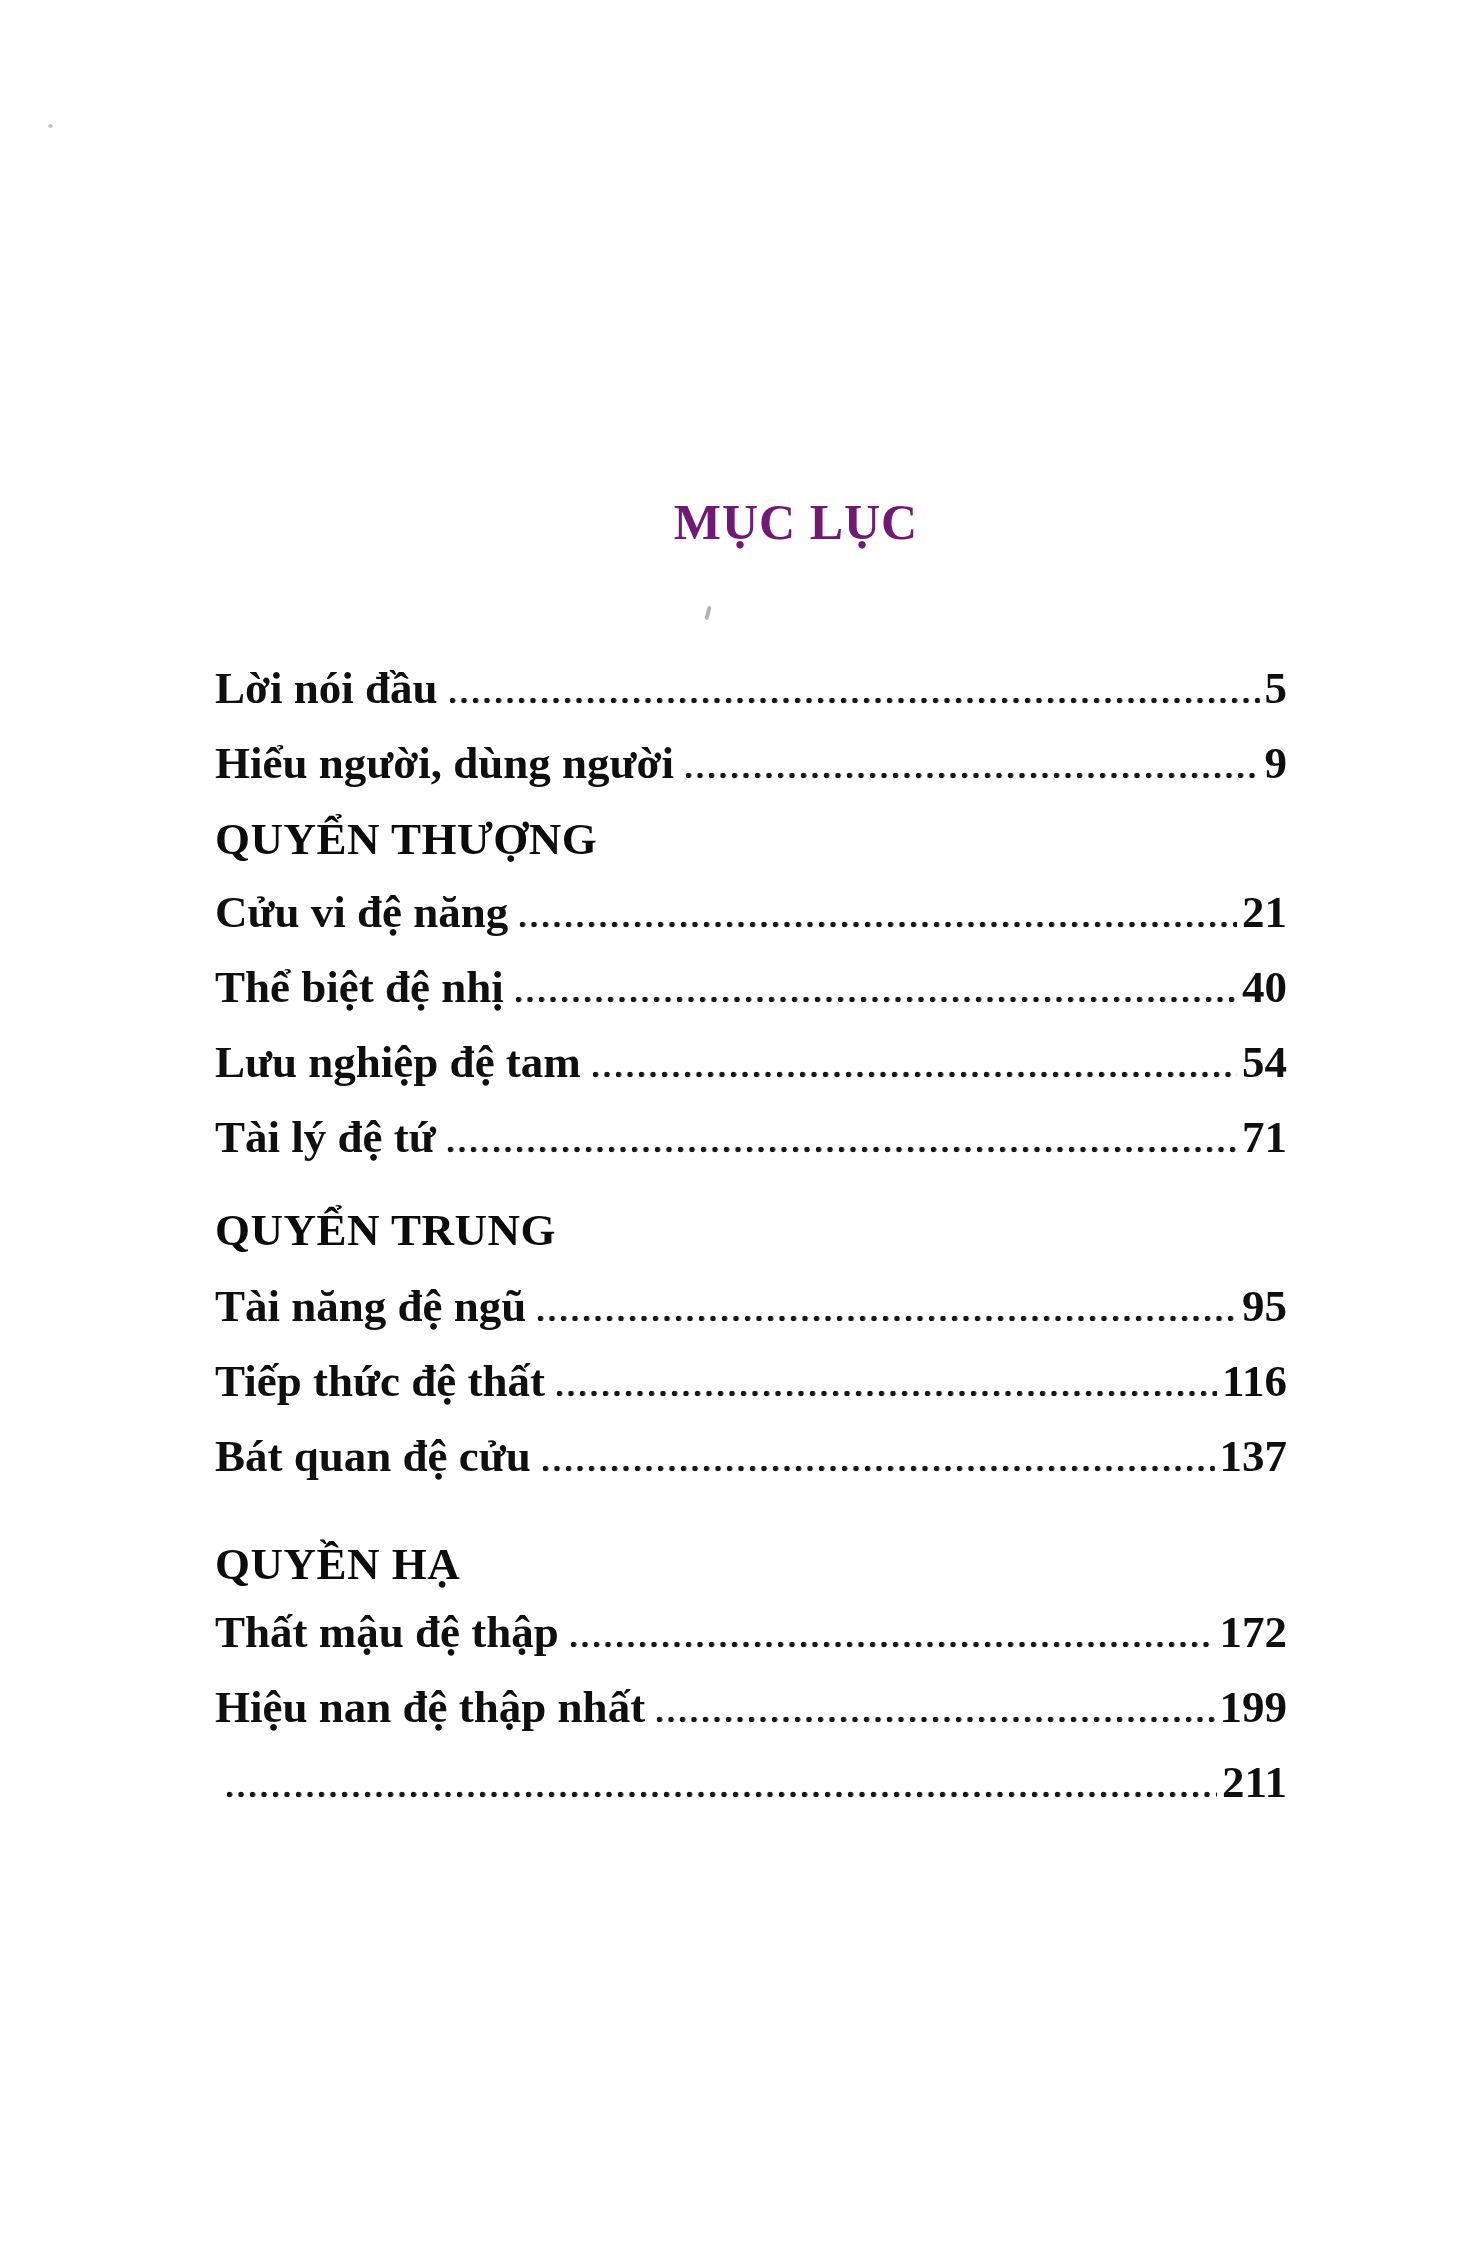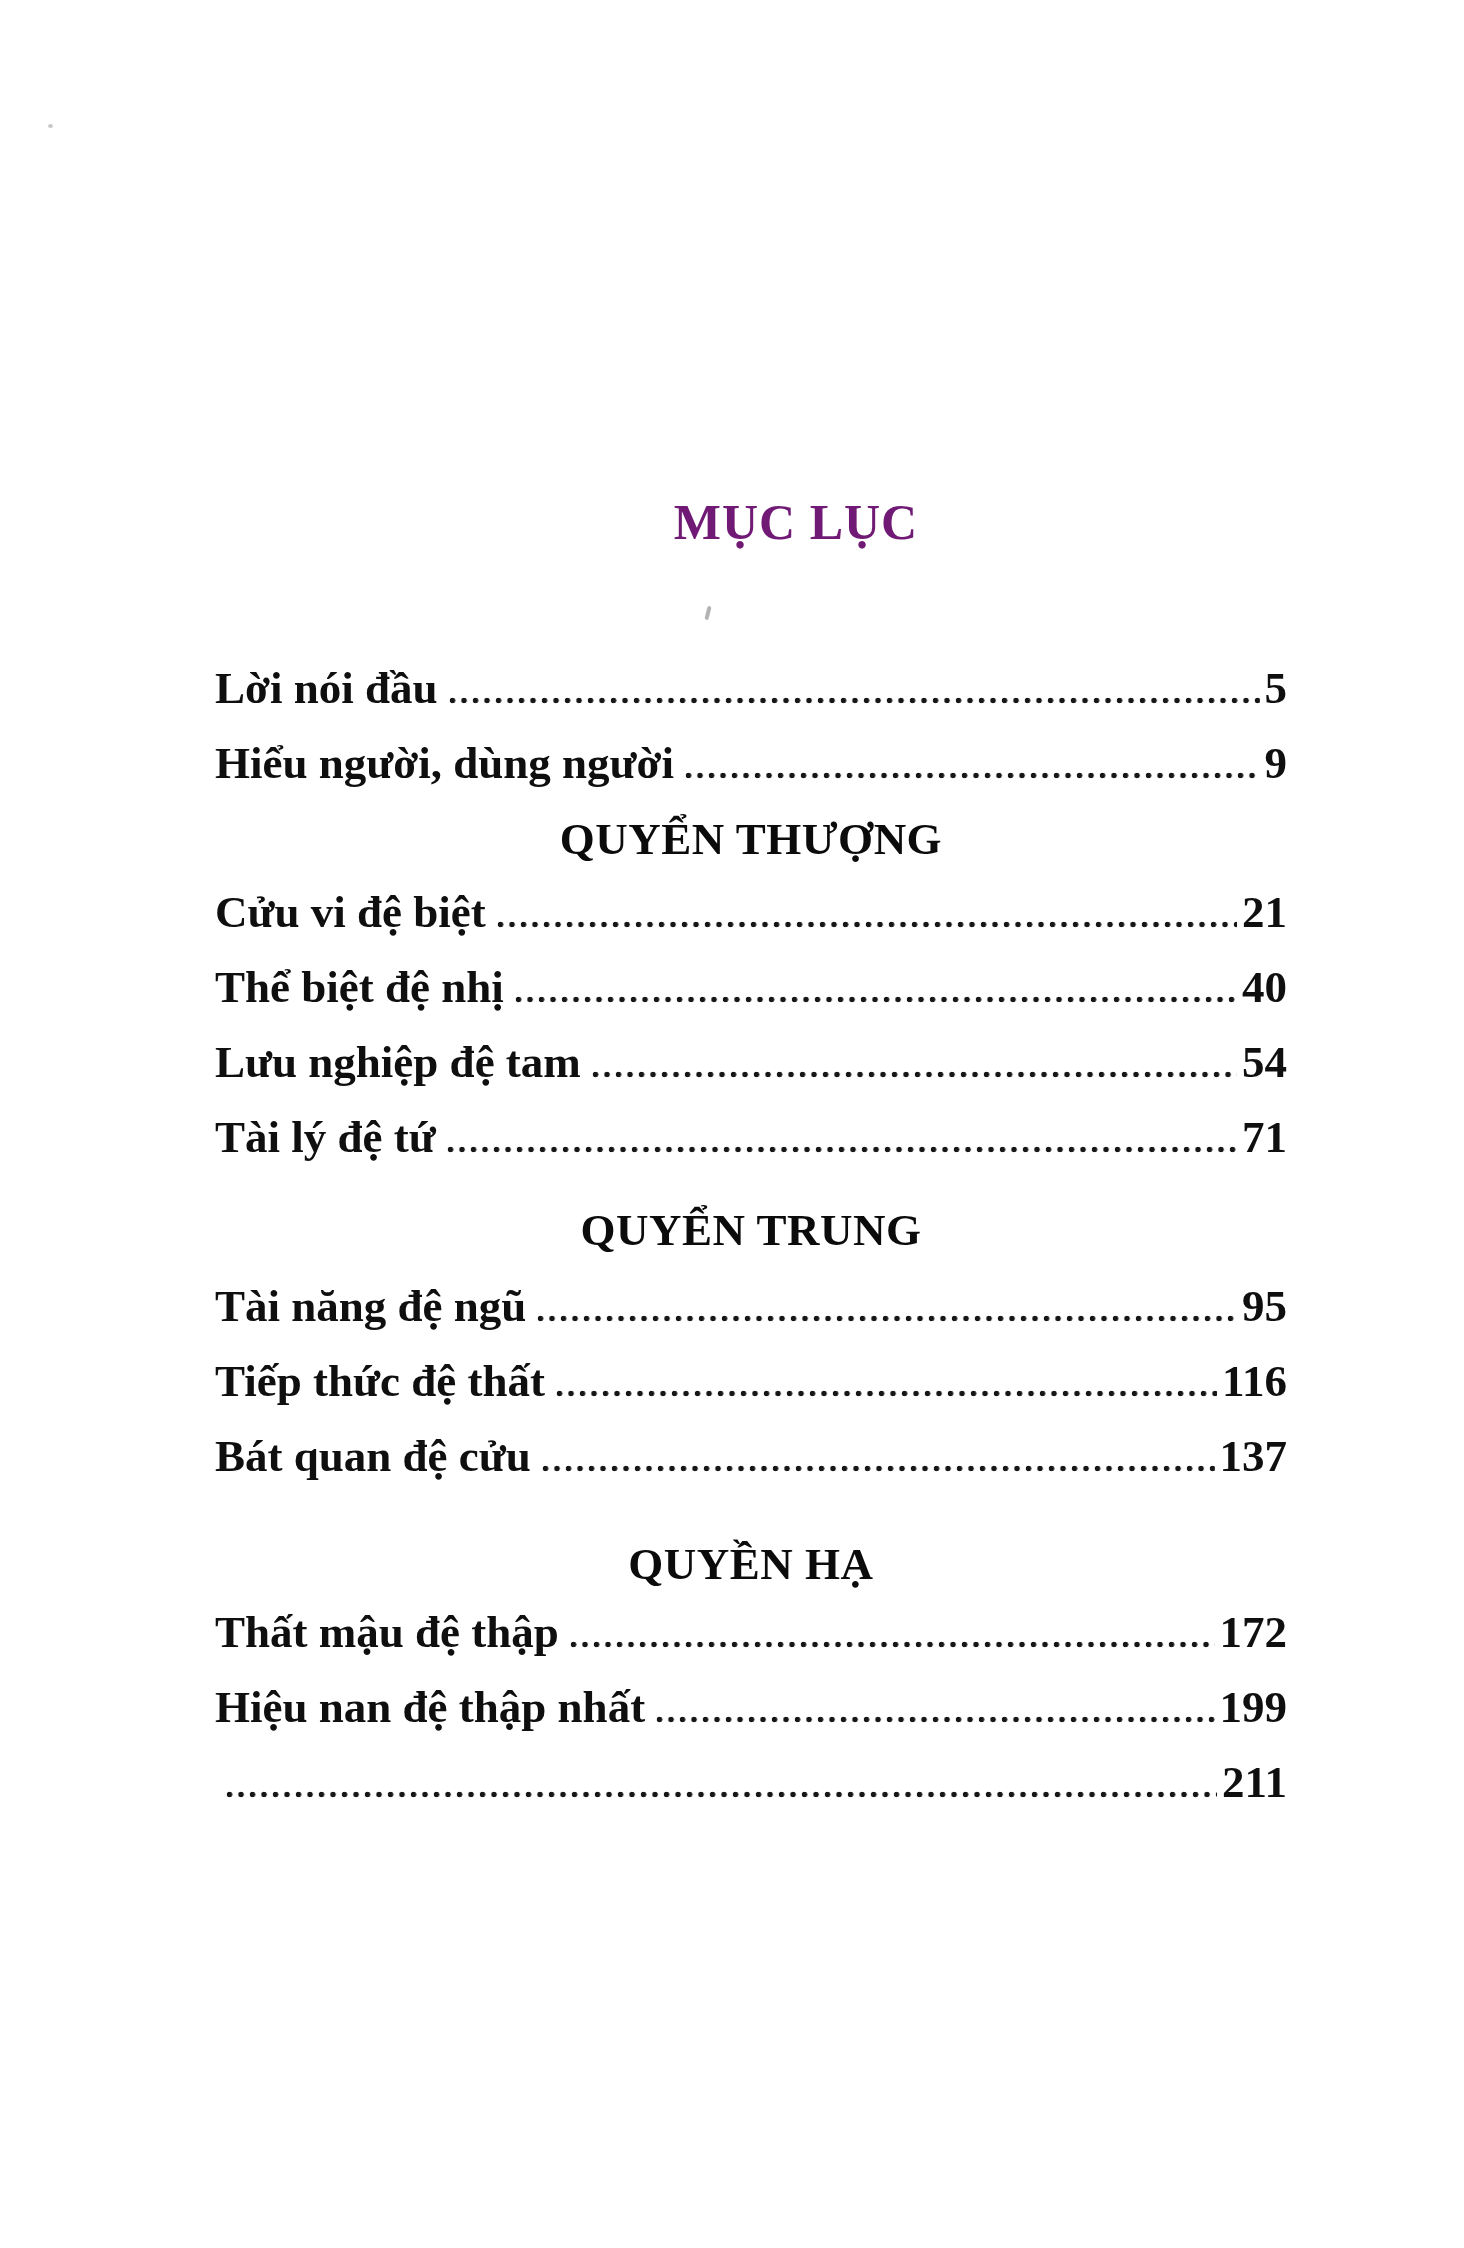--- a/index.html
+++ b/index.html
@@ -36,21 +36,20 @@
     font-weight: 700;
     text-align: center;
     letter-spacing: 1px;
     transform: translateX(45px);
     color: #701a75;
   }
   .section-heading {
     font-size: 45px;
     line-height: 56px;
     font-weight: 700;
-    text-align: center;
     letter-spacing: 0.5px;
     color: #0b0b0b;
     margin: 20px 0 17px 0;
   }
   .section-heading.gap-medium { margin-top: 37px; margin-bottom: 20px; }
   .section-heading.gap-large  { margin-top: 52px; margin-bottom: 12px; }
   .toc-row {
     display: flex;
     align-items: center;
     height: 56px;
@@ -115,21 +114,21 @@
           <span class="toc-leader"></span>
           <span class="toc-page-num">5</span>
         </div>
         <div class="toc-row">
           <span class="toc-label">Hiểu người, dùng người</span>
           <span class="toc-leader"></span>
           <span class="toc-page-num">9</span>
         </div>
         <div class="section-heading">QUYỂN THƯỢNG</div>
         <div class="toc-row">
-          <span class="toc-label">Cửu vi đệ biệt</span>
+          <span class="toc-label">Cửu vi đệ năng</span>
           <span class="toc-leader"></span>
           <span class="toc-page-num">21</span>
         </div>
         <div class="toc-row">
           <span class="toc-label">Thể biệt đệ nhị</span>
           <span class="toc-leader"></span>
           <span class="toc-page-num">40</span>
         </div>
         <div class="toc-row">
           <span class="toc-label">Lưu nghiệp đệ tam</span>

